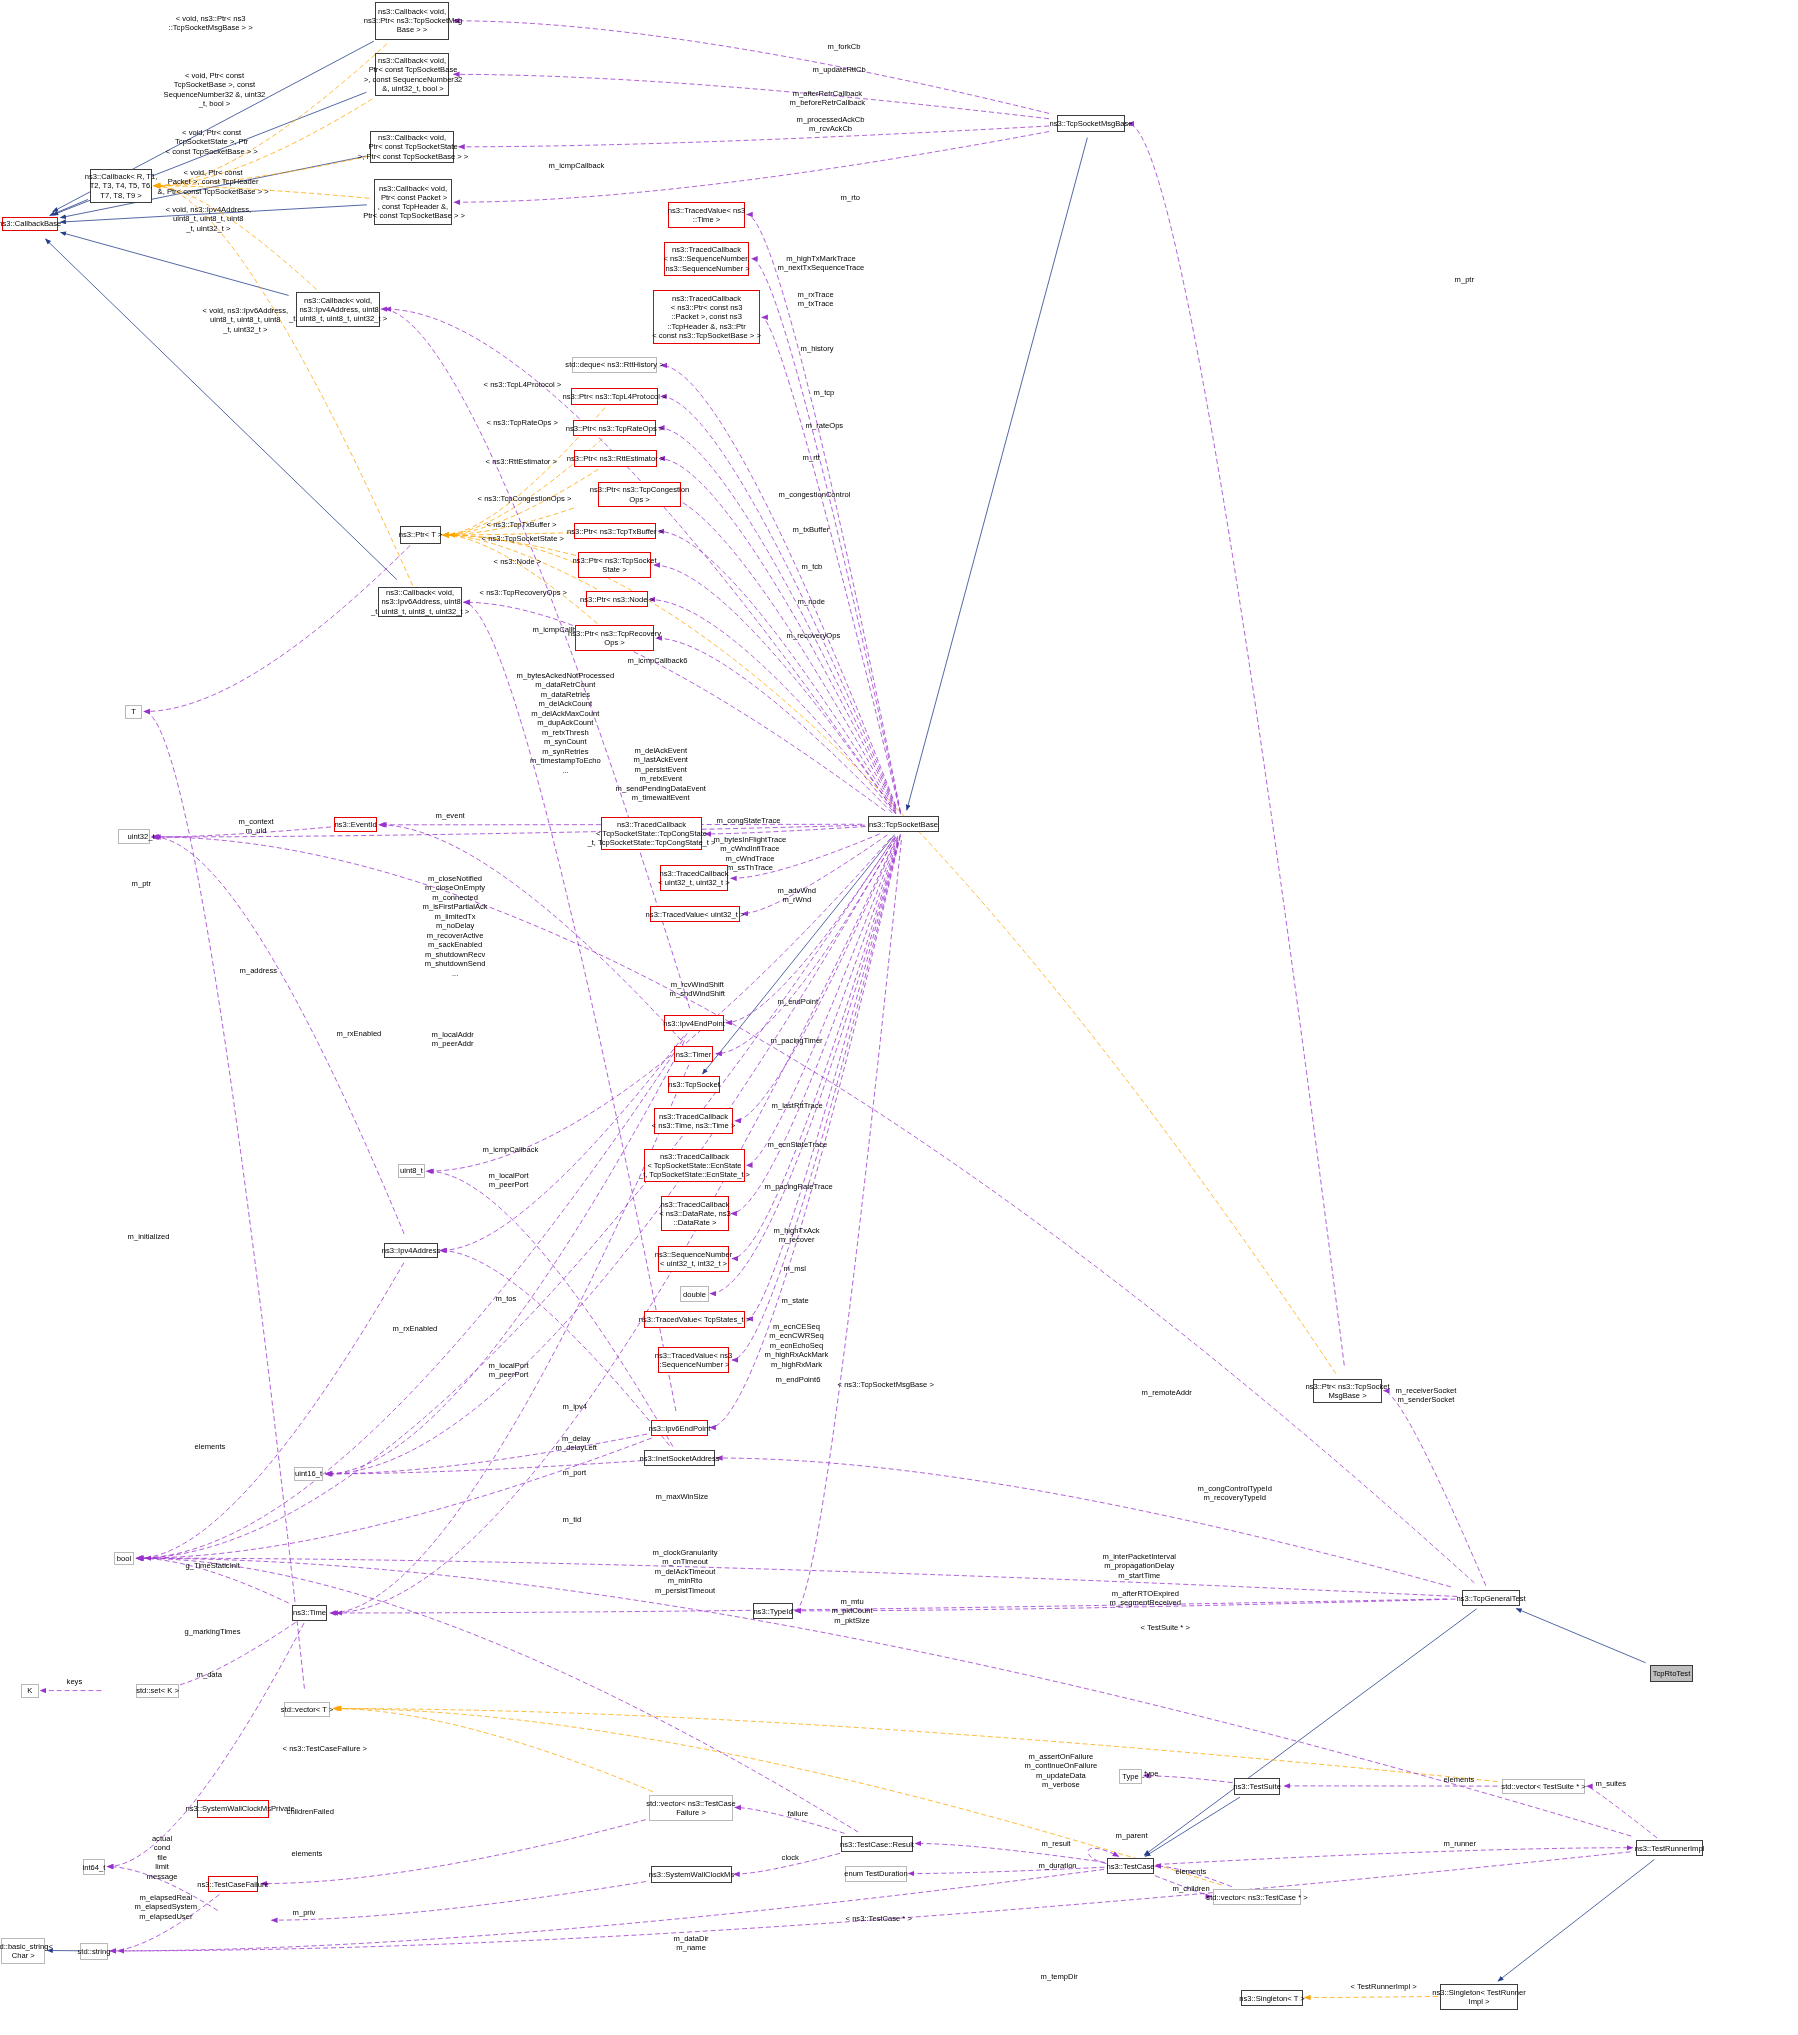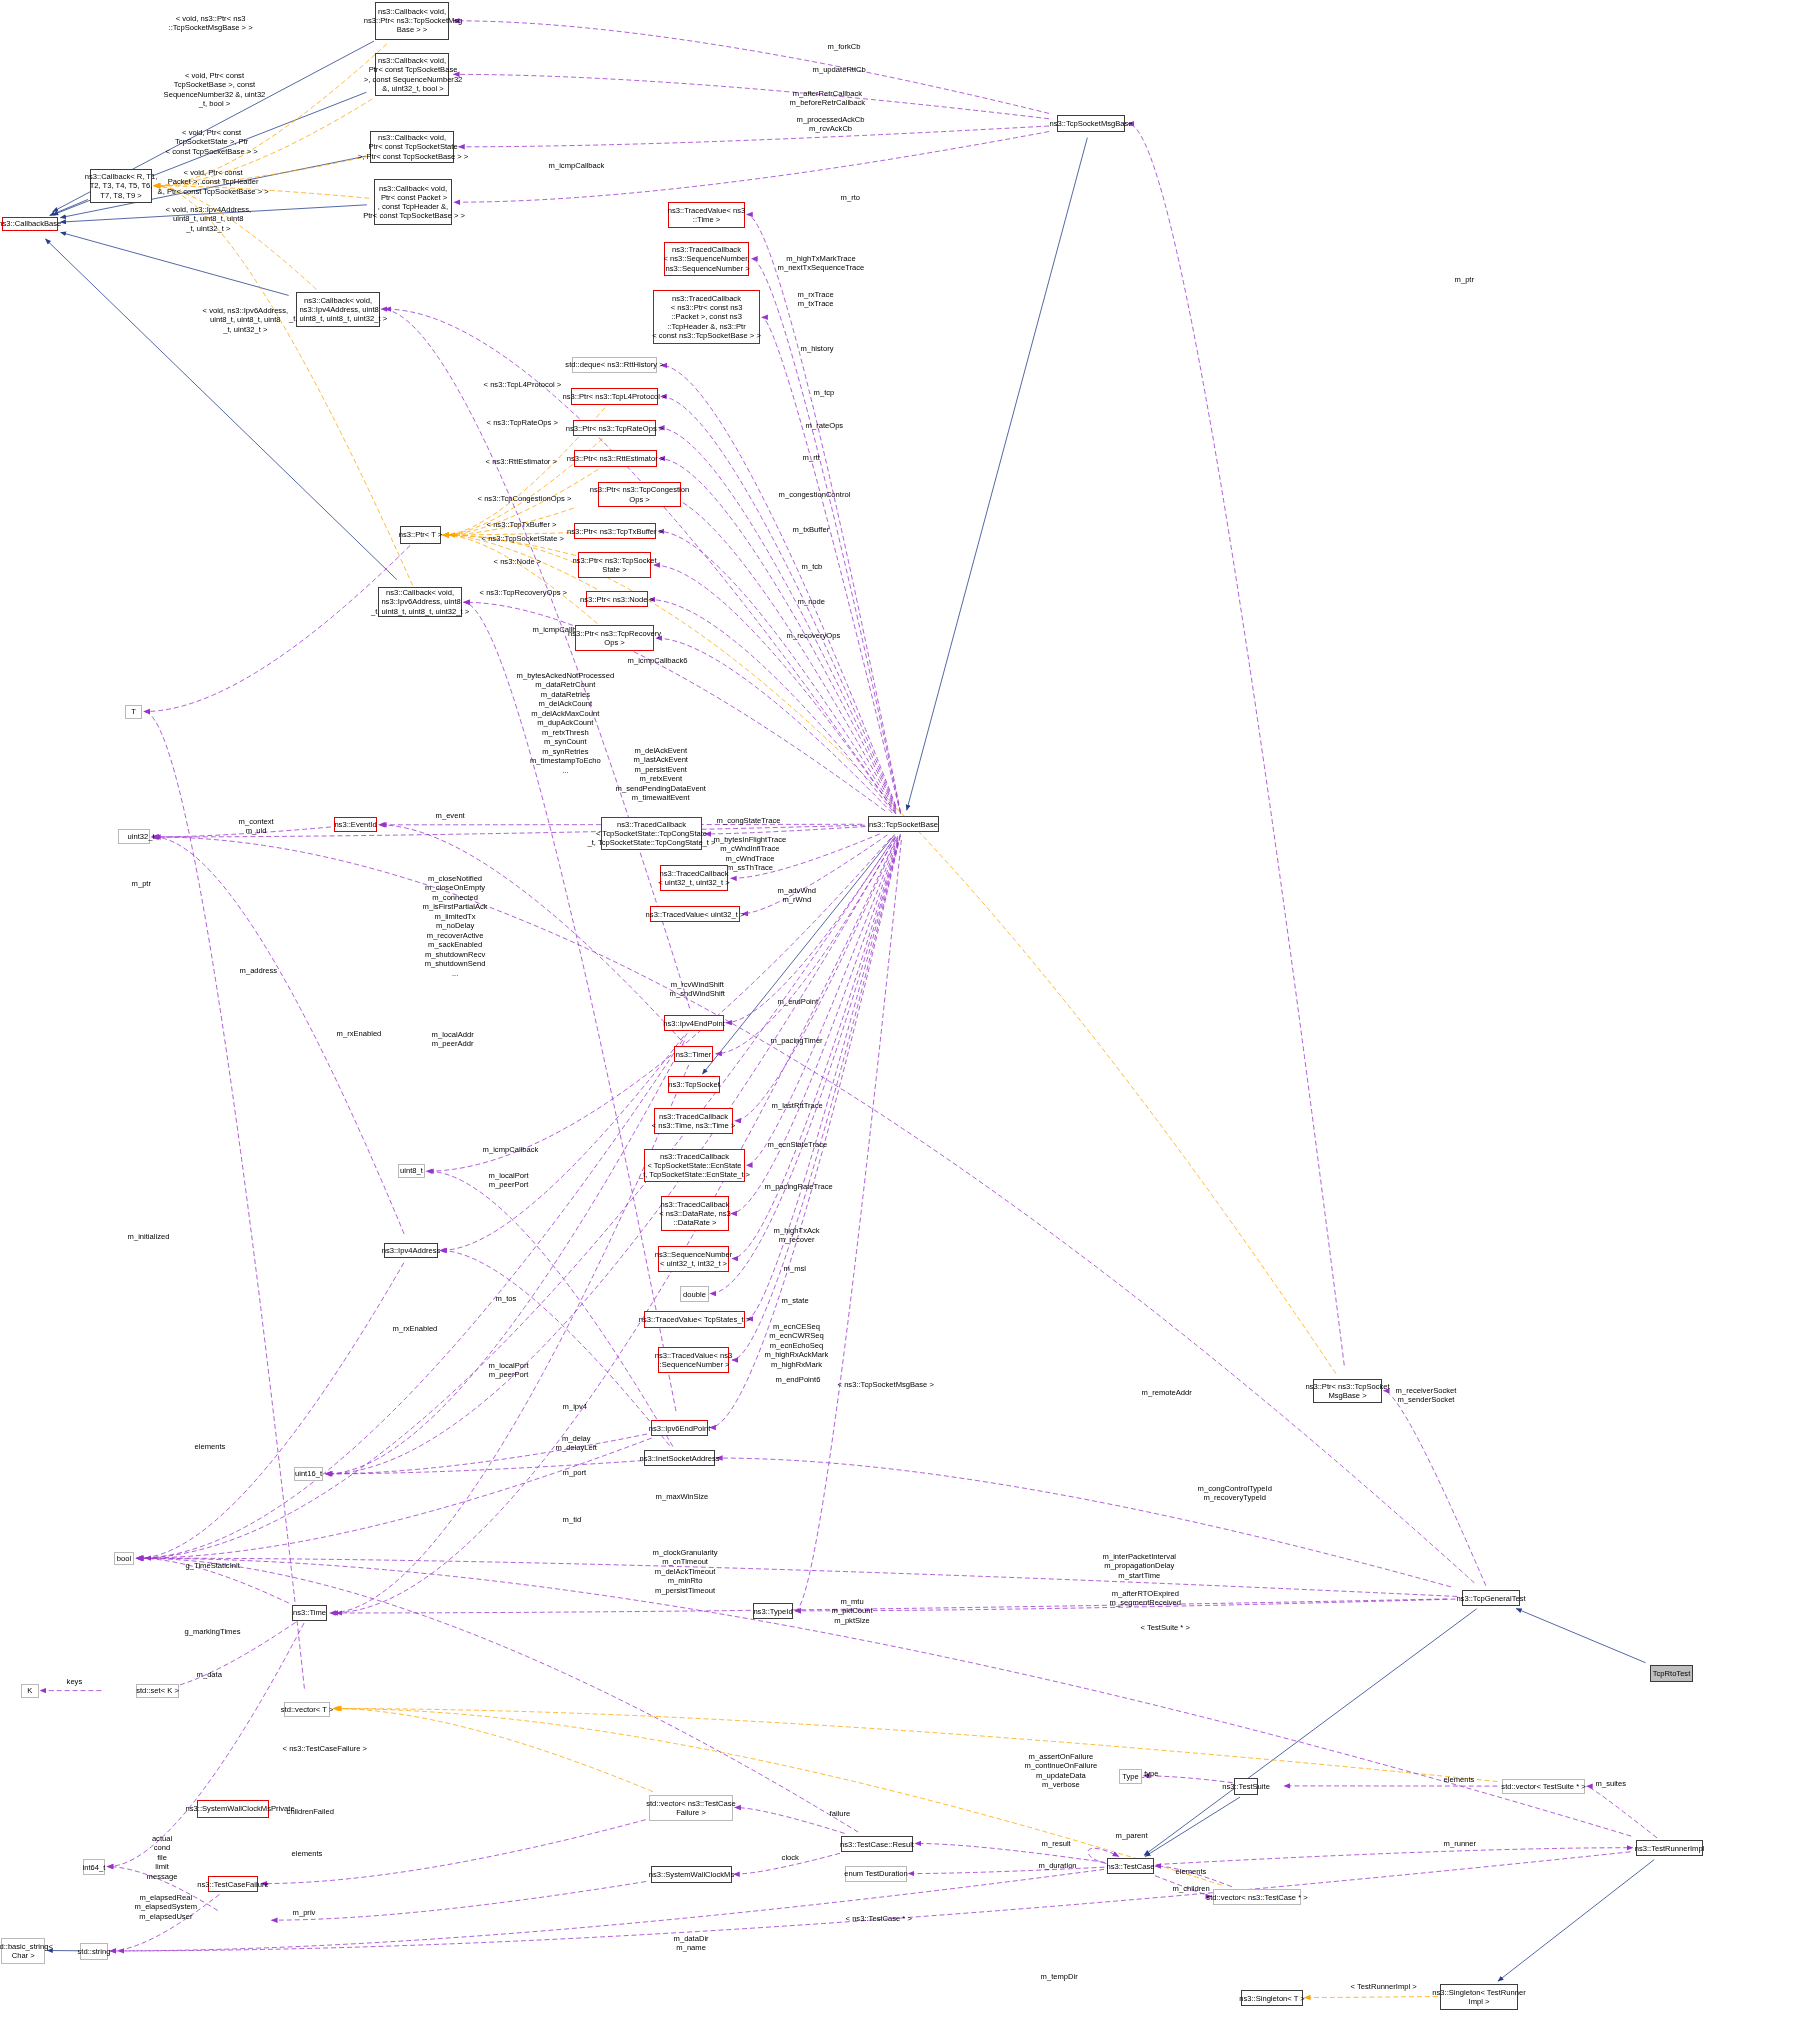--- a/index.html
+++ b/index.html
@@ -276,21 +276,21 @@
       <div class="elabel" style="left: 1027px; top: 1753px;">m_assertOnFailure
 m_continueOnFailure
 m_updateData
 m_verbose</div>
       <div class="elabel" style="left: 1136px; top: 1770px;">m_type</div>
       <div class="elabel" style="left: 1118px; top: 1832px;">m_parent</div>
       <div class="elabel" style="left: 1044px; top: 1840px;">m_result</div>
       <div class="elabel" style="left: 1041px; top: 1862px;">m_duration</div>
       <div class="elabel" style="left: 1178px; top: 1868px;">elements</div>
       <div class="elabel" style="left: 1175px; top: 1885px;">m_children</div>
-      <div class="elabel" style="left: 825px; top: 1810px; padding-left: 7px;">failure</div>
+      <div class="elabel" style="left: 783px; top: 1810px; padding-left: 7px;">failure</div>
       <div class="elabel" style="left: 784px; top: 1854px;">clock</div>
       <div class="elabel orange" style="left: 848px; top: 1915px;">&lt; ns3::TestCase * &gt;</div>
       <div class="elabel" style="left: 1446px; top: 1776px;">elements</div>
       <div class="elabel" style="left: 1598px; top: 1780px;">m_suites</div>
       <div class="elabel" style="left: 1446px; top: 1840px;">m_runner</div>
       <div class="elabel" style="left: 289px; top: 1808px;">childrenFailed</div>
       <div class="elabel" style="left: 294px; top: 1850px;">elements</div>
       <div class="elabel" style="left: 149px; top: 1835px;">actual
 cond
 file
@@ -410,21 +410,21 @@
 ::SequenceNumber &gt;</div>
       <div class="node red" style="left: 651px; top: 1420px; width: 57px; height: 16.4px;">ns3::Ipv6EndPoint</div>
       <div class="node dark" style="left: 644px; top: 1450px; width: 71px; height: 16.4px;">ns3::InetSocketAddress</div>
       <div class="node dark" style="left: 753px; top: 1603px; width: 40px; height: 16.4px;">ns3::TypeId</div>
       <div class="node dark" style="left: 868px; top: 816px; width: 71px; height: 16.4px;">ns3::TcpSocketBase</div>
       <div class="node dark" style="left: 1057px; top: 115px; width: 68px; height: 17px;">ns3::TcpSocketMsgBase</div>
       <div class="node dark" style="left: 1313px; top: 1379px; width: 69px; height: 24px;">ns3::Ptr&lt; ns3::TcpSocket
 MsgBase &gt;</div>
       <div class="node dark" style="left: 1462px; top: 1590px; width: 58px; height: 16.4px;">ns3::TcpGeneralTest</div>
       <div class="node main" style="left: 1650px; top: 1665px; width: 43px; height: 17px;">TcpRtoTest</div>
-      <div class="node dark" style="left: 1234px; top: 1778px; width: 24px; height: 17px;">ns3::TestSuite</div>
+      <div class="node dark" style="left: 1234px; top: 1778px; width: 46px; height: 17px;">ns3::TestSuite</div>
       <div class="node gray" style="left: 1119px; top: 1769px; width: 23px; height: 15px;">Type</div>
       <div class="node dark" style="left: 1107px; top: 1858px; width: 47px; height: 16.4px;">ns3::TestCase</div>
       <div class="node gray" style="left: 1213px; top: 1889px; width: 88px; height: 16.4px;">std::vector&lt; ns3::TestCase * &gt;</div>
       <div class="node gray" style="left: 1502px; top: 1779px; width: 83px; height: 15px;">std::vector&lt; TestSuite * &gt;</div>
       <div class="node dark" style="left: 1636px; top: 1840px; width: 67px; height: 16.4px;">ns3::TestRunnerImpl</div>
       <div class="node dark" style="left: 841px; top: 1836px; width: 72px; height: 16.4px;">ns3::TestCase::Result</div>
       <div class="node gray" style="left: 845px; top: 1866px; width: 62px; height: 16px;">enum TestDuration</div>
       <div class="node gray" style="left: 649px; top: 1795px; width: 84px; height: 26px;">std::vector&lt; ns3::TestCase
 Failure &gt;</div>
       <div class="node dark" style="left: 651px; top: 1866px; width: 81px; height: 17px;">ns3::SystemWallClockMs</div>

